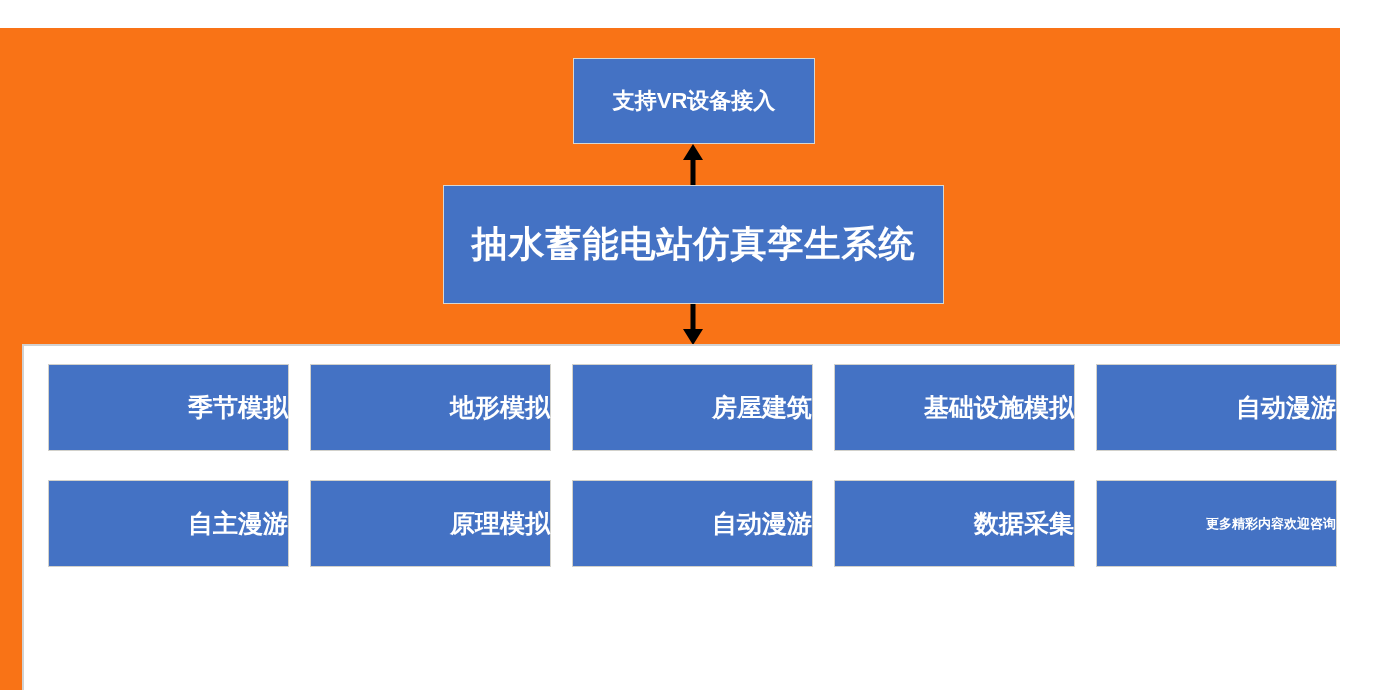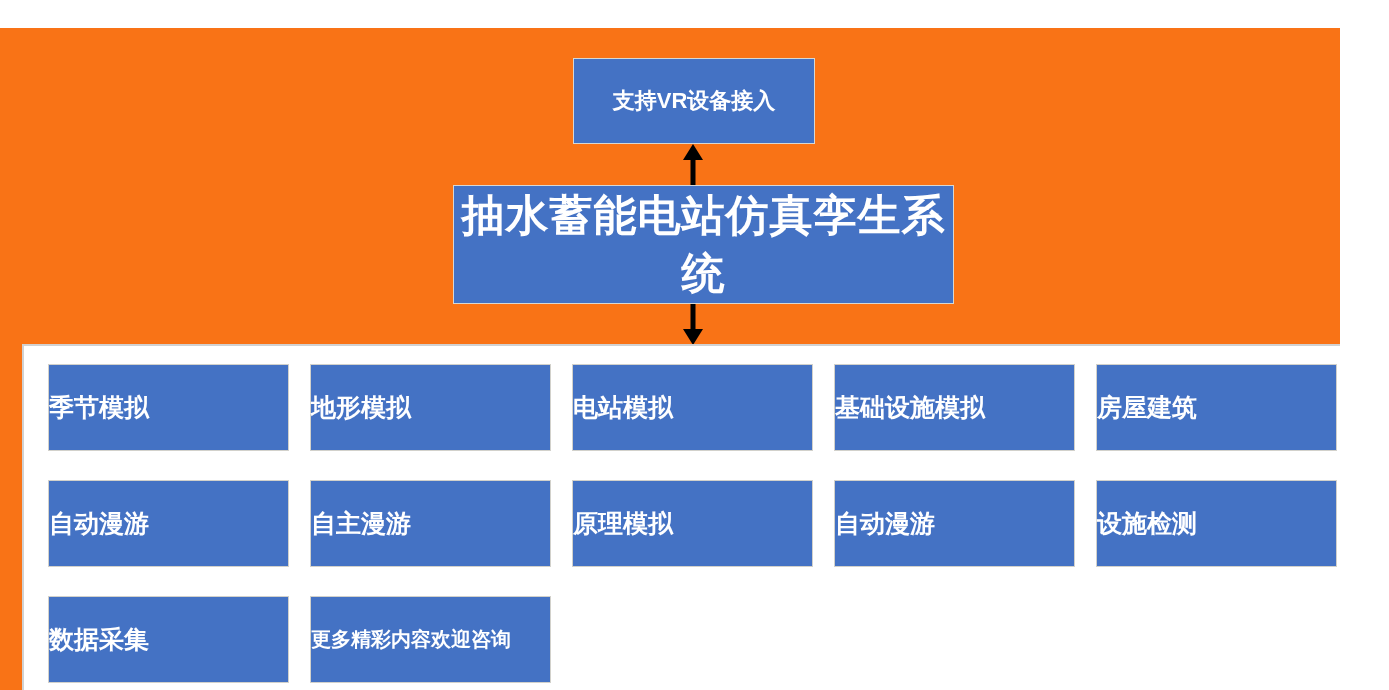--- a/index.html
+++ b/index.html
@@ -29,25 +29,25 @@
   }
   .top-box {
     left: 573px;
     top: 30px;
     width: 242px;
     height: 86px;
     font-size: 22px;
     border: 1.5px solid #d8d7d2;
   }
   .main-box {
-    left: 453px;
+    left: 443px;
     top: 157px;
     width: 501px;
     height: 119px;
-    font-size: 43px;
+    font-size: 36px;
     letter-spacing: 1px;
     border: 1.5px solid #d8d7d2;
   }
   .arrow {
     position: absolute;
     left: 680px;
     width: 26px;
     height: 41px;
   }
   .arrow-up   { top: 116px; }
@@ -68,27 +68,27 @@
     row-gap: 29px;
     padding: 18px 0 0 24px;
   }
   .module-cell {
     background: #4472C4;
     color: #ffffff;
     border: 1.5px solid #d2d1cb;
     box-sizing: border-box;
     display: flex;
     align-items: center;
-    justify-content: flex-start;
+    justify-content: flex-end;
     text-align: center;
     font-weight: bold;
     font-size: 25px;
   }
   .module-cell.small-text {
-    font-size: 20px;
+    font-size: 13px;
   }
 </style>
 </head>
 <body>
 
 <div class="stage">
 
   <div class="bluebox top-box">
     <span>支持VR设备接入</span>
   </div>
@@ -106,44 +106,38 @@
   </svg>
 
   <div class="modules-frame">
     <div class="module-cell">
       <span>季节模拟</span>
     </div>
     <div class="module-cell">
       <span>地形模拟</span>
     </div>
     <div class="module-cell">
-      <span>电站模拟</span>
+      <span>房屋建筑</span>
     </div>
     <div class="module-cell">
       <span>基础设施模拟</span>
-    </div>
-    <div class="module-cell">
-      <span>房屋建筑</span>
     </div>
     <div class="module-cell">
       <span>自动漫游</span>
     </div>
     <div class="module-cell">
       <span>自主漫游</span>
     </div>
     <div class="module-cell">
       <span>原理模拟</span>
     </div>
     <div class="module-cell">
       <span>自动漫游</span>
     </div>
     <div class="module-cell">
-      <span>设施检测</span>
-    </div>
-    <div class="module-cell">
       <span>数据采集</span>
     </div>
     <div class="module-cell small-text">
       <span>更多精彩内容欢迎咨询</span>
     </div>
   </div>
 
 </div>
 
 </body></html>

